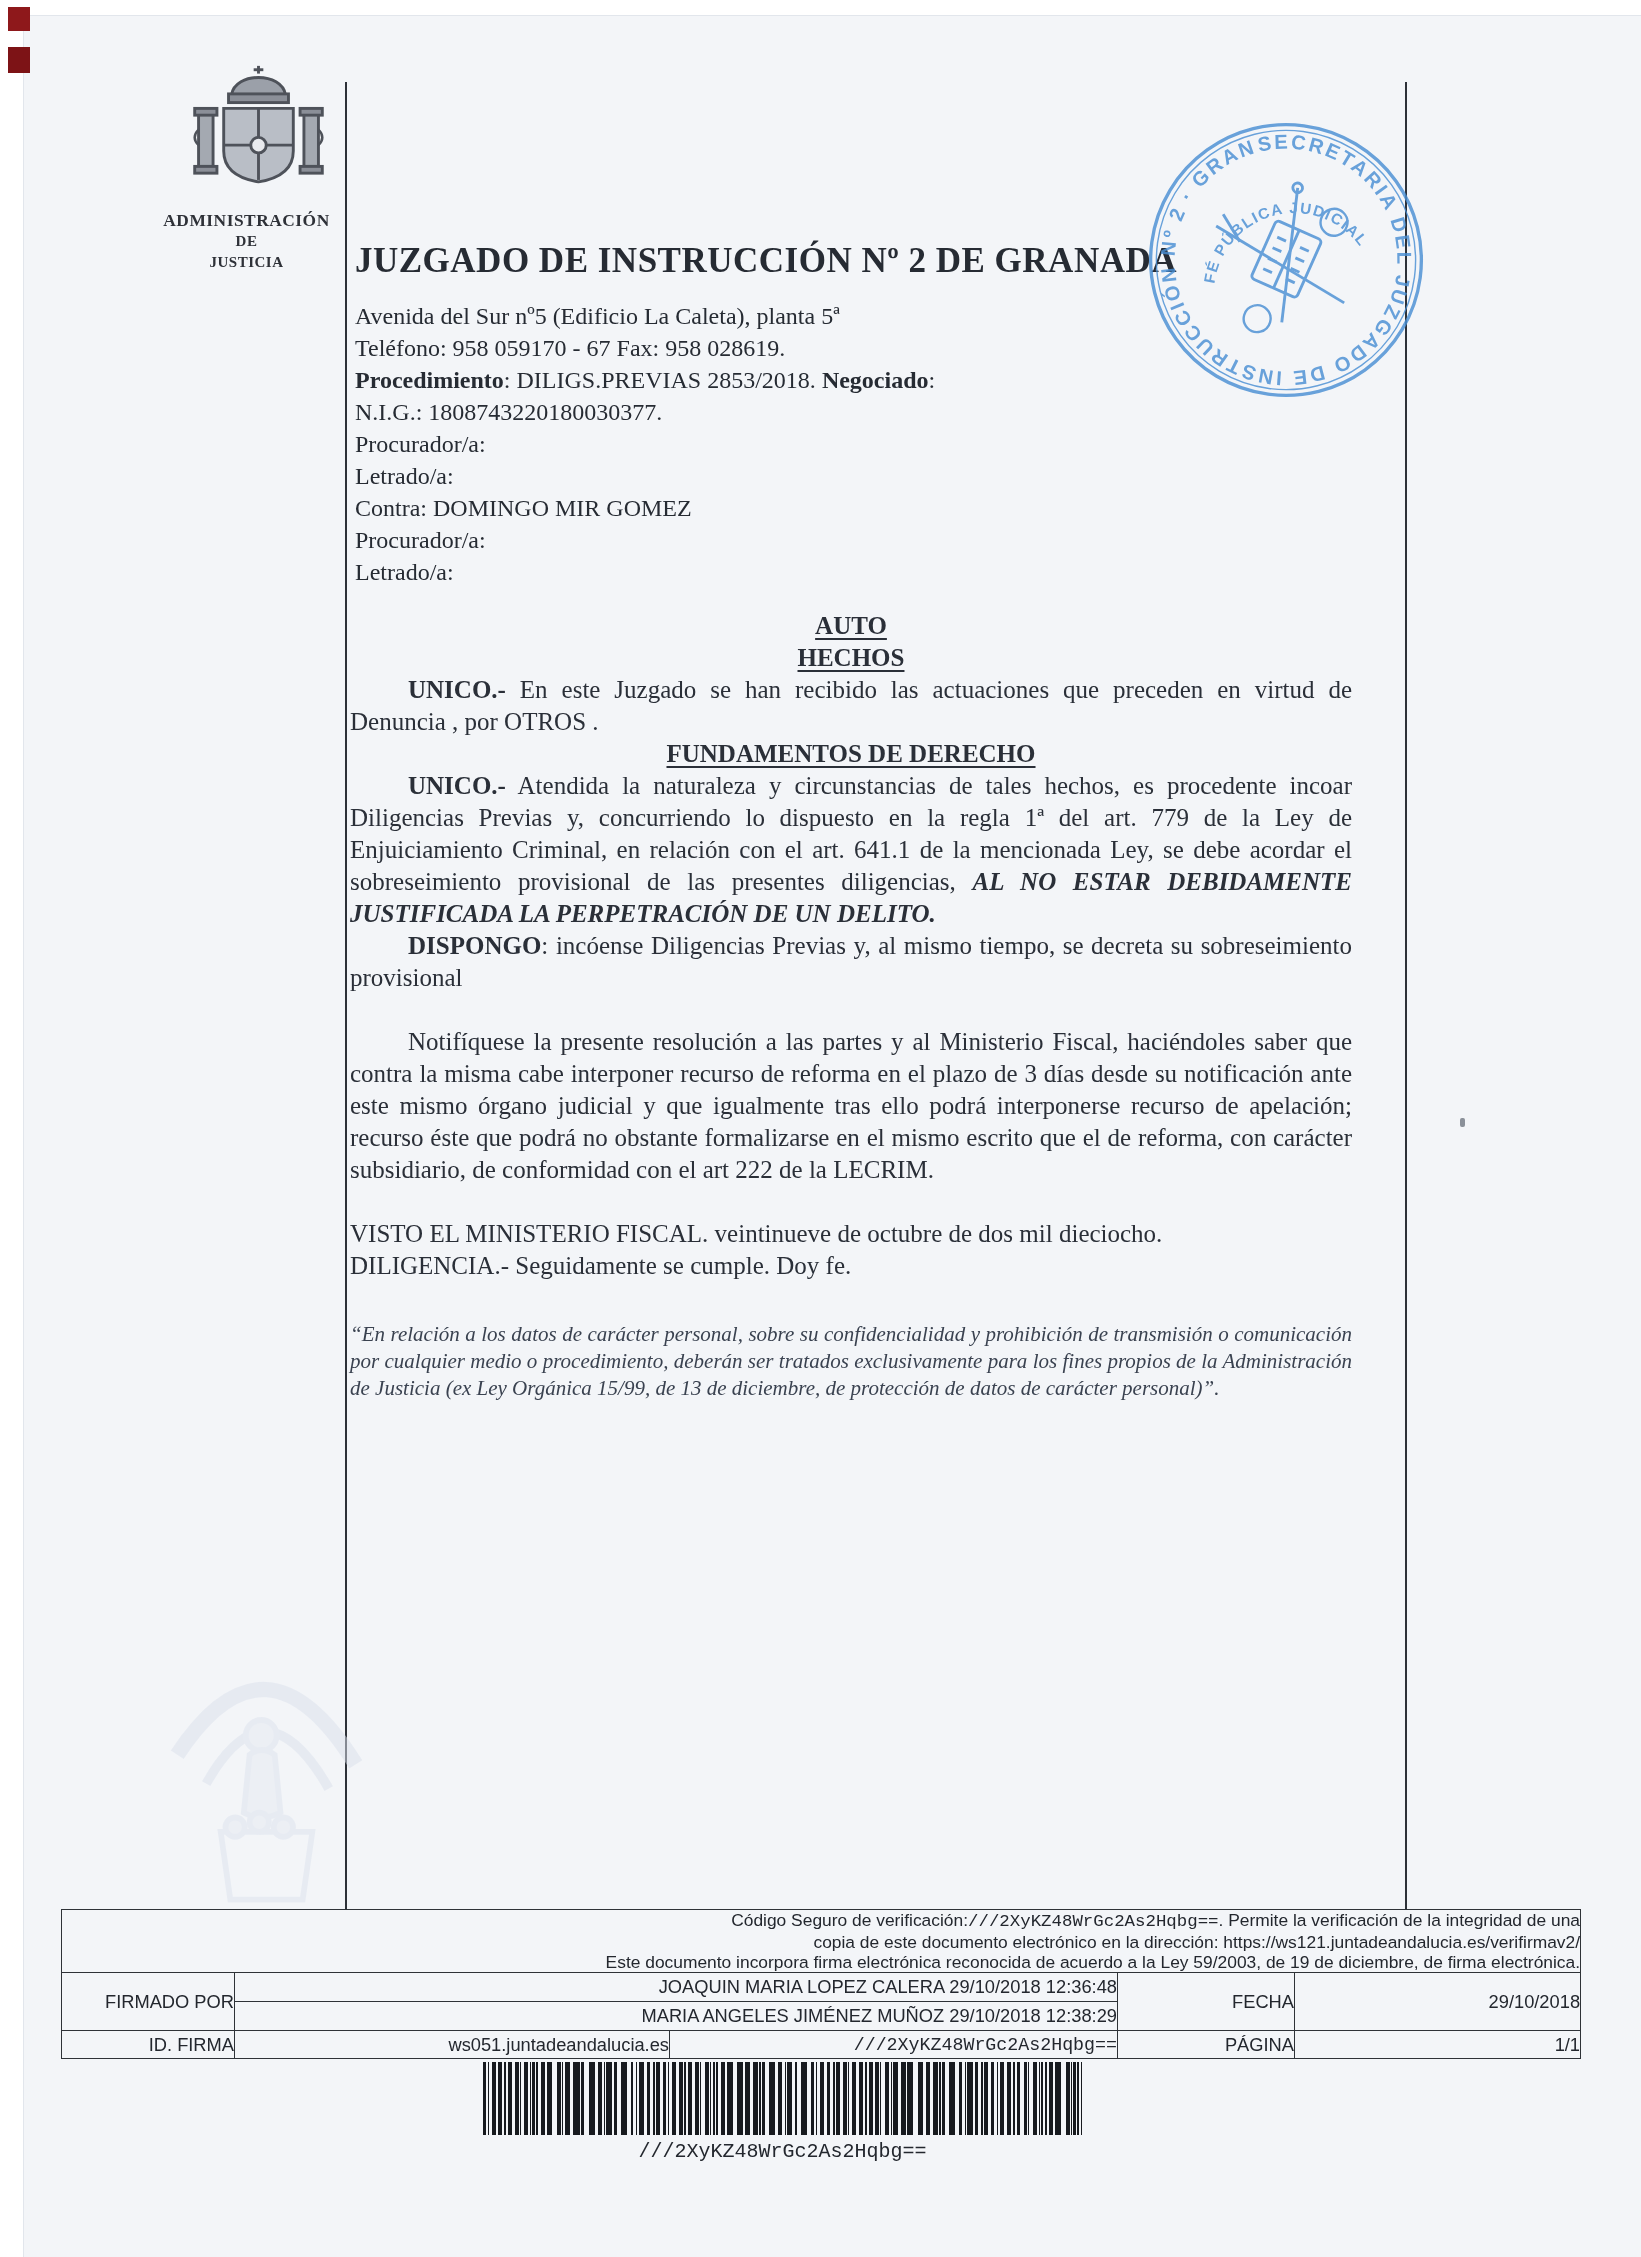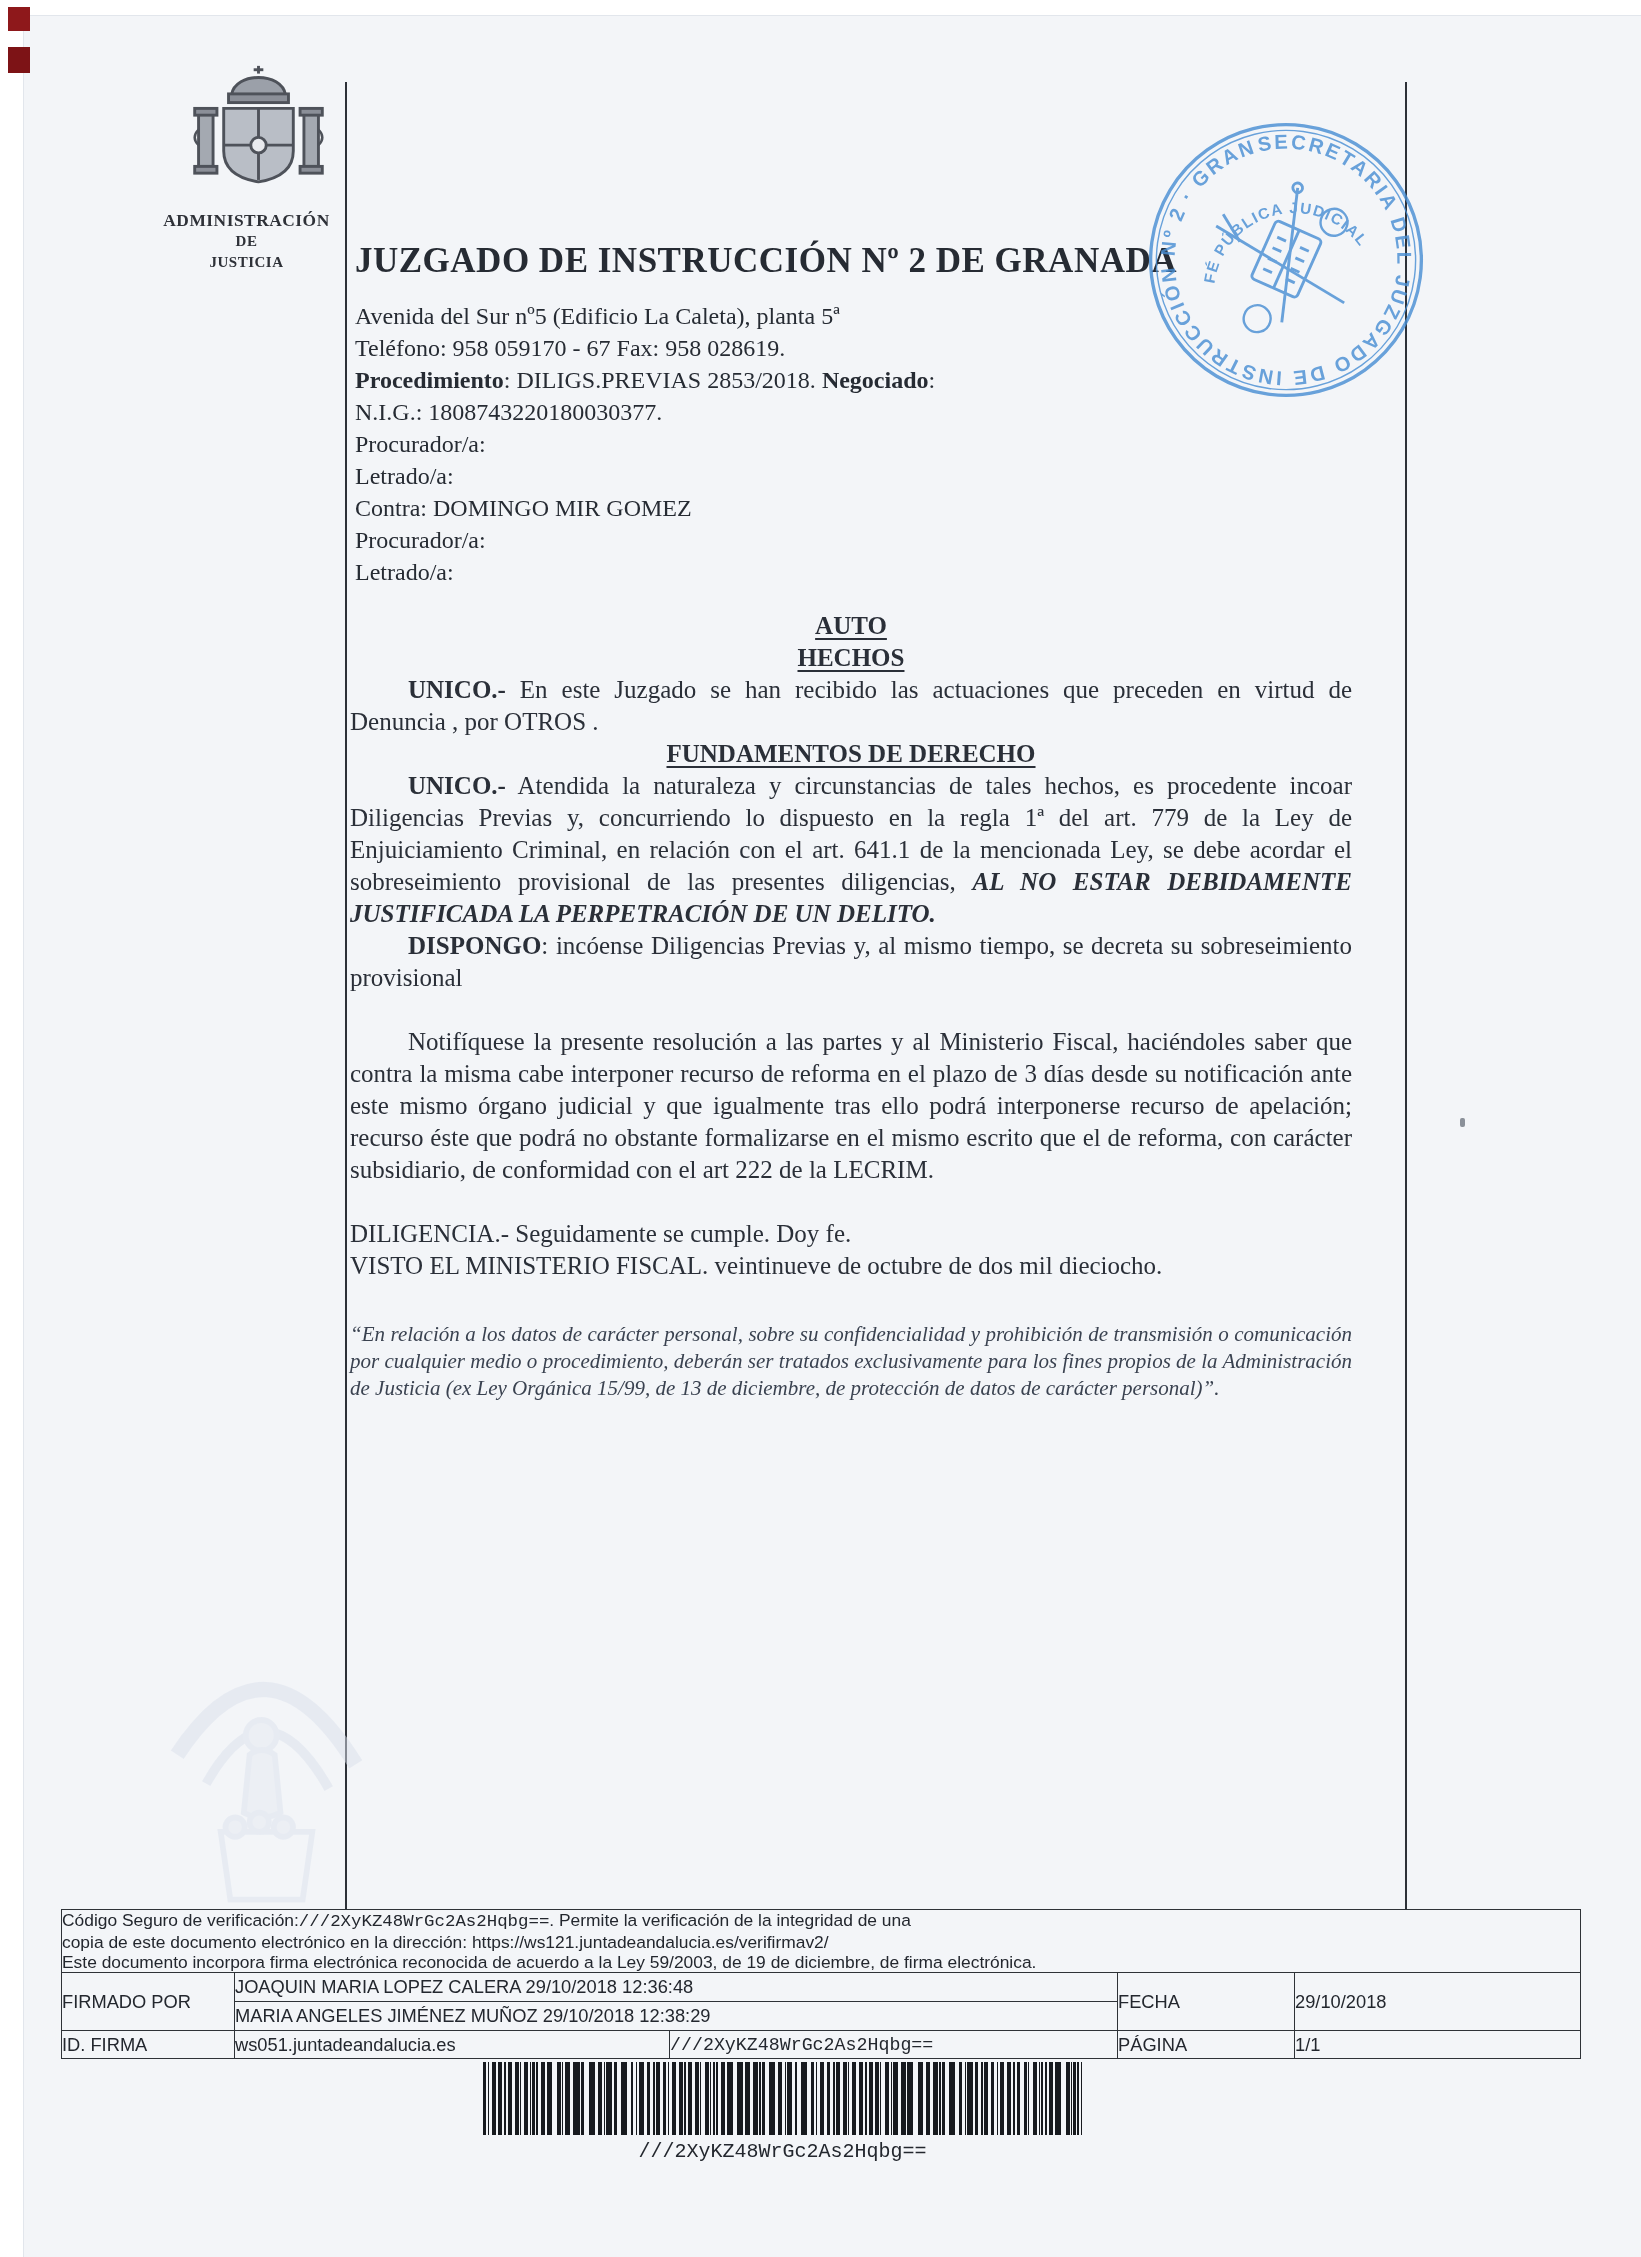--- a/index.html
+++ b/index.html
@@ -61,21 +61,21 @@
   .watermark{position:absolute;left:153px;top:1610px;width:227px;height:304px;opacity:.5;}
 
   
   table.verif{
     position:absolute;left:61px;top:1909px;width:1519px;
     border-collapse:collapse;table-layout:fixed;
     font-family:"Liberation Sans",sans-serif;font-size:18.3px;color:#23272e;
     background:transparent;
   }
   table.verif td{
-    border:1.9px solid #2e3237;text-align:left;vertical-align:middle;
+    border:1.9px solid #2e3237;text-align:right;vertical-align:middle;
     padding:0;overflow:hidden;white-space:nowrap;
   }
   td.csv-cell{height:60px;font-size:17.4px;line-height:20px;padding-right:68px;}
   .mono{font-family:"Liberation Mono","DejaVu Sans Mono",monospace;}
   tr.r-sign td{height:28px;}
   tr.r-id td{height:27px;}
 
   
   .barcode{
     position:absolute;left:483px;top:2062px;width:599px;height:73px;
@@ -178,22 +178,22 @@
 <div class="doc-body">
   <div class="heading">AUTO</div>
   <div class="heading">HECHOS</div>
   <p class="ind"><b>UNICO.-</b><span> En este Juzgado se han recibido las actuaciones que preceden en virtud de Denuncia , por OTROS  .</span></p>
   <div class="heading">FUNDAMENTOS DE DERECHO</div>
   <p class="ind"><b>UNICO.-</b><span> Atendida la naturaleza y circunstancias de tales hechos, es procedente incoar Diligencias Previas y, concurriendo lo dispuesto en la regla 1ª del art. 779 de la Ley de Enjuiciamiento Criminal, en relación con el art. 641.1 de la mencionada Ley, se debe acordar el sobreseimiento provisional de las presentes diligencias, </span><span class="bi">AL NO ESTAR DEBIDAMENTE JUSTIFICADA LA PERPETRACIÓN DE UN DELITO.</span></p>
   <p class="ind"><b>DISPONGO</b><span>: incóense Diligencias Previas y, al mismo tiempo, se decreta su sobreseimiento provisional</span></p>
   <div class="sp"></div>
   <p class="ind">Notifíquese la presente resolución a las partes y al Ministerio Fiscal, haciéndoles saber que contra la misma cabe interponer recurso de reforma en el plazo de 3 días desde su notificación ante este mismo órgano judicial y que igualmente tras ello podrá interponerse recurso de apelación; recurso éste que podrá no obstante formalizarse en el mismo escrito que el de reforma, con carácter subsidiario, de conformidad con el art 222 de la LECRIM.</p>
   <div class="sp"></div>
+  <p>VISTO EL MINISTERIO FISCAL. veintinueve de octubre de dos mil dieciocho.</p>
   <p>DILIGENCIA.- Seguidamente se cumple. Doy fe.</p>
-  <p>VISTO EL MINISTERIO FISCAL. veintinueve de octubre de dos mil dieciocho.</p>
   <div class="sp2"></div>
   <p class="note">“En relación a los datos de carácter personal, sobre su confidencialidad y prohibición de transmisión o comunicación por cualquier medio o procedimiento, deberán ser tratados exclusivamente para los fines propios de la Administración de Justicia (ex Ley Orgánica 15/99, de 13 de diciembre, de protección de datos de carácter personal)”.</p>
 </div>
 
 <svg class="watermark" viewBox="0 0 235 315">
   <g stroke="#dbe1ec" fill="none" stroke-width="16">
     <path d="M25,150 Q117,10 210,160"></path>
     <path d="M55,180 Q117,70 182,185" stroke-width="10"></path>
   </g>
   <g stroke="#dde3ee" fill="#e6eaf2" stroke-width="6">

